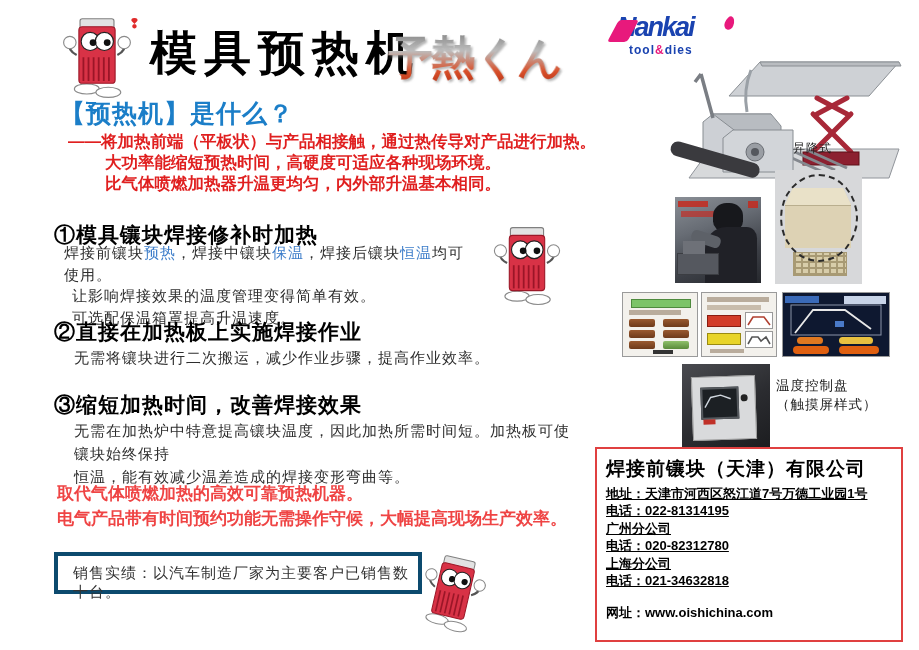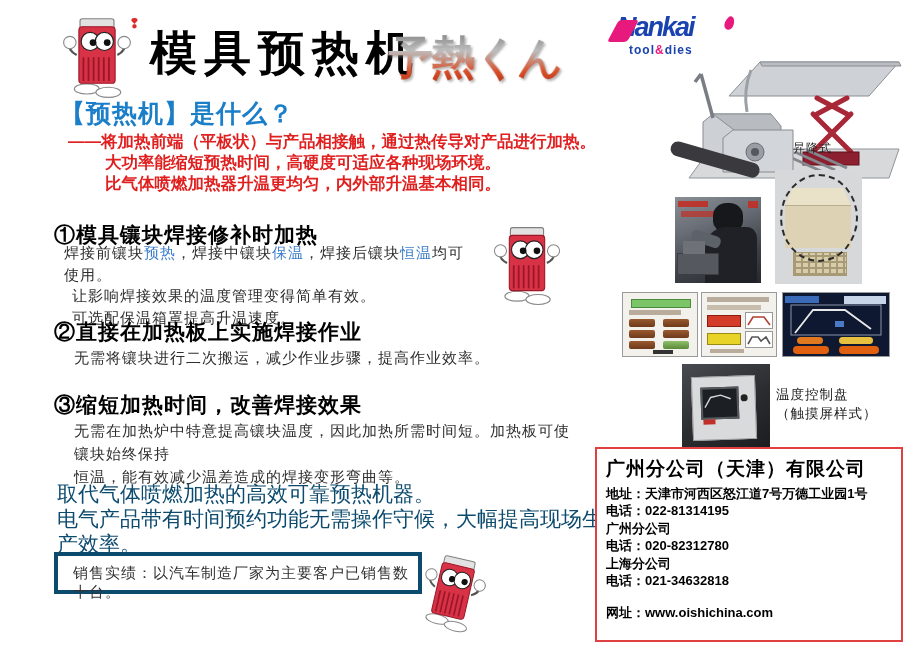--- a/index.html
+++ b/index.html
@@ -32,21 +32,21 @@
 
   
   .sec-head{font-size:21px;font-weight:bold;color:#000;letter-spacing:1px;}
   .sec-body{font-size:15px;color:#2e2e2e;line-height:21.5px;letter-spacing:1px;}
   .blue{color:#3b7cc9;}
   .s1h{left:54px;top:221px;} .s1b{left:64px;top:242px;width:400px;}
   .s1b .ind{padding-left:8px;}
   .s2h{left:54px;top:318px;} .s2b{left:74px;top:347px;width:430px;}
   .s3h{left:54px;top:391px;} .s3b{left:74px;top:419px;width:510px;line-height:23px;}
 
-  .summary{left:57px;top:481px;width:560px;font-size:21px;font-weight:normal;color:#0c4a6e;line-height:25px;}
+  .summary{left:57px;top:481px;width:560px;font-size:17px;font-weight:bold;color:#ef4444;line-height:25px;}
   .patent{left:60px;top:554px;font-size:14px;font-weight:bold;color:#222;}
   .sales-box{left:54px;top:552px;width:360px;height:34px;border:4px solid #0c4a6e;background:#fff;}
   .sales-box span{display:block;padding:8px 0 0 15px;font-size:15px;color:#333;letter-spacing:1px;}
 
   
   .mascot{display:block;}
   .m1{left:52px;top:12px;width:90px;height:86px;}
   .m1 .spark{position:absolute;right:2px;top:4px;color:#e02a2a;font-size:13px;font-weight:bold;}
   .m2{left:487px;top:221px;width:80px;height:84px;}
   .m3{left:420px;top:551px;width:66px;height:80px;transform:rotate(13deg);}
@@ -105,27 +105,27 @@
   .panel3 .btn3{position:absolute;left:10px;top:53px;width:36px;height:8px;background:#e06010;border-radius:5px;}
   .panel3 .btn4{position:absolute;left:56px;top:53px;width:40px;height:8px;background:#e06010;border-radius:5px;}
 
   .controller-photo{left:682px;top:364px;width:88px;height:83px;overflow:hidden;
                     background:linear-gradient(150deg,#4a4b50 0%,#2b2c30 55%,#1c1d20 100%);}
   .controller-face{position:absolute;left:10px;top:12px;width:62px;height:62px;background:#d9dadc;
                    border:1px solid #9a9a9a;transform:rotate(-2deg);}
   .controller-screen{position:absolute;left:8px;top:10px;width:34px;height:28px;background:#1c2024;border:2px solid #55595e;}
   .controller-btn{position:absolute;left:10px;top:42px;width:12px;height:5px;background:#c03028;}
   .controller-knob{position:absolute;left:48px;top:18px;width:7px;height:7px;background:#222;border-radius:50%;}
-  .controller-label{left:776px;top:385px;font-size:13.5px;color:#222;line-height:19px;letter-spacing:1px;}
+  .controller-label{left:776px;top:376px;font-size:13.5px;color:#222;line-height:19px;letter-spacing:1px;}
 
   
   .company-box{left:595px;top:447px;width:286px;height:181px;border:2px solid #e04040;background:#fff;
                padding:5px 9px;}
   .company-name{font-size:19px;font-weight:bold;letter-spacing:1px;margin:2px 0 3px 0;color:#000;}
-  .company-line{font-size:13px;font-weight:bold;color:#000;line-height:17.4px;white-space:nowrap;}
+  .company-line{font-size:13px;font-weight:bold;color:#000;line-height:17.4px;white-space:nowrap;text-decoration:underline;}
   .company-site{font-size:13px;font-weight:bold;color:#000;margin-top:15px;}
 </style>
 </head>
 <body>
 
 <svg width="0" height="0" style="position:absolute">
   <defs>
     <symbol id="mascot-sym" viewBox="0 0 64 76">
       <ellipse cx="23" cy="68" rx="11" ry="4.5" fill="#fff" stroke="#8a8a8a"></ellipse>
       <ellipse cx="42" cy="71" rx="11" ry="4.5" fill="#fff" stroke="#8a8a8a"></ellipse>
@@ -309,21 +309,21 @@
       <span class="controller-btn"></span>
       <span class="controller-knob"></span>
     </span>
   </div>
   <div class="abs controller-label">
     <div>温度控制盘</div>
     <div>（触摸屏样式）</div>
   </div>
 
   <div class="abs company-box">
-    <div class="company-name">广州分公司（天津）有限公司</div>
+    <div class="company-name">焊接前镶块（天津）有限公司</div>
     <div class="company-line">地址：天津市河西区怒江道7号万德工业园1号</div>
     <div class="company-line">电话：022-81314195</div>
     <div class="company-line">广州分公司</div>
     <div class="company-line">电话：020-82312780</div>
     <div class="company-line">上海分公司</div>
     <div class="company-line">电话：021-34632818</div>
     <div class="company-site">网址：www.oishichina.com</div>
   </div>
 
 </div>

